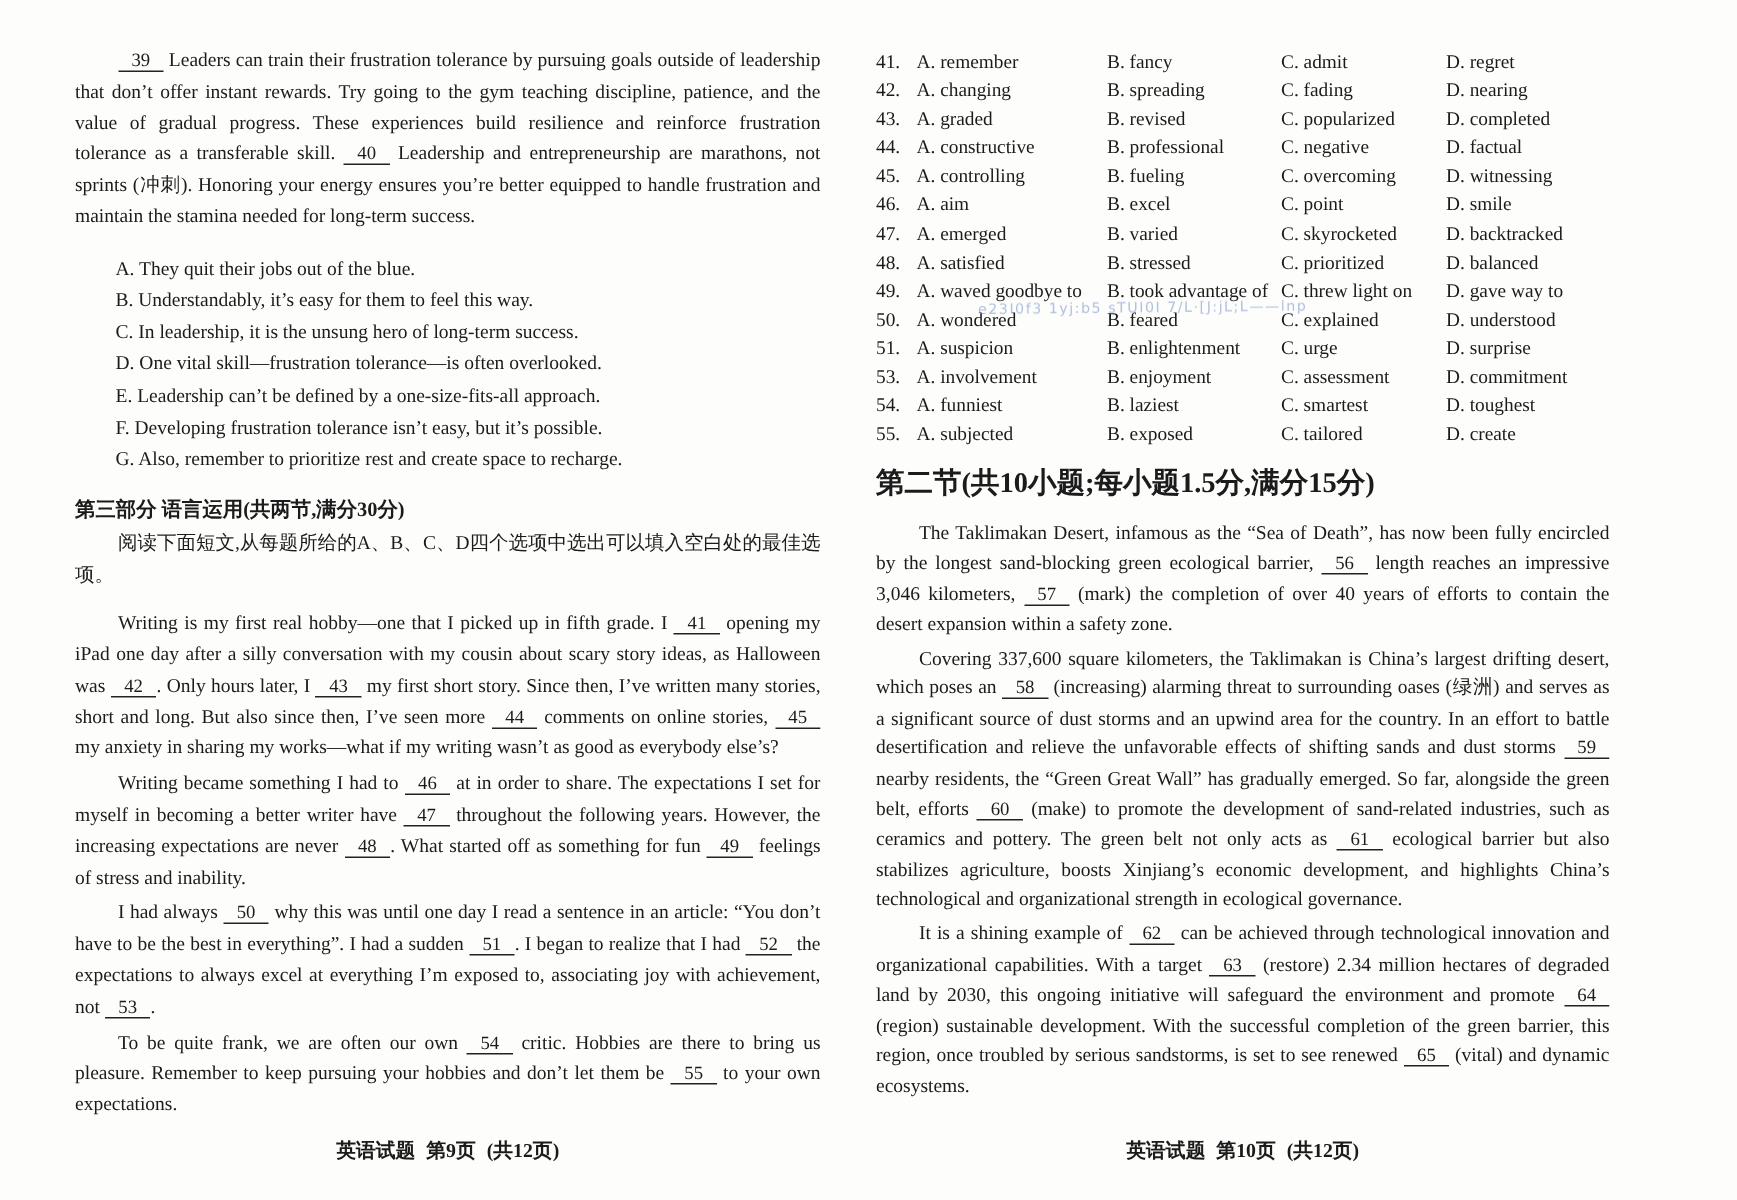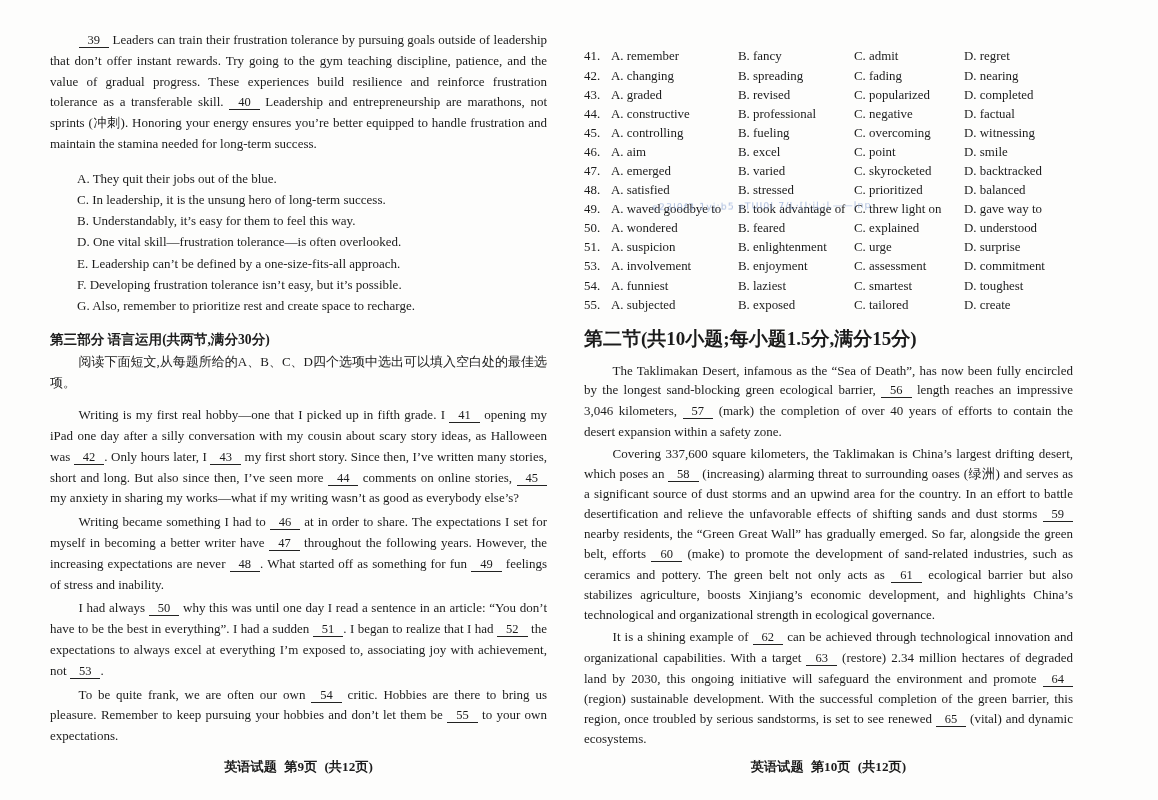--- a/index.html
+++ b/index.html
@@ -19,21 +19,21 @@
     background:#fdfdfc;
   }
   .col {
     position:relative;
     display:flex;
     flex-direction:column;
     overflow:hidden;
     padding-bottom:34px;
   }
   .col-left  { width:497px; }
-  .col-right { width:489px;justify-content:flex-end; }
+  .col-right { width:489px; }
 
   .para {
     font-size:13px;
     line-height:20.8px;
     text-align:justify;
   }
   .indent { text-indent:2.2em; }
   .passage .para { margin-bottom:3px; }
 
   .blank {
@@ -104,23 +104,23 @@
 <div class="sheet">
 
   <section class="col col-left">
 
     <p class="para indent"><span class="blank">39</span> Leaders can train their frustration tolerance by pursuing goals outside of leadership that don’t offer instant rewards. Try going to the gym teaching discipline, patience, and the value of gradual progress. These experiences build resilience and reinforce frustration tolerance as a transferable skill. <span class="blank">40</span> Leadership and entrepreneurship are marathons, not sprints (冲刺). Honoring your energy ensures you’re better equipped to handle frustration and maintain the stamina needed for long-term success.</p>
 
     <div class="opt-list">
 
         <p class="para">A. They quit their jobs out of the blue.</p>
 
+        <p class="para">B. Understandably, it’s easy for them to feel this way.</p>
+
         <p class="para">C. In leadership, it is the unsung hero of long-term success.</p>
-
-        <p class="para">B. Understandably, it’s easy for them to feel this way.</p>
 
         <p class="para">D. One vital skill—frustration tolerance—is often overlooked.</p>
 
         <p class="para">E. Leadership can’t be defined by a one-size-fits-all approach.</p>
 
         <p class="para">F. Developing frustration tolerance isn’t easy, but it’s possible.</p>
 
         <p class="para">G. Also, remember to prioritize rest and create space to recharge.</p>
       </div>
 

